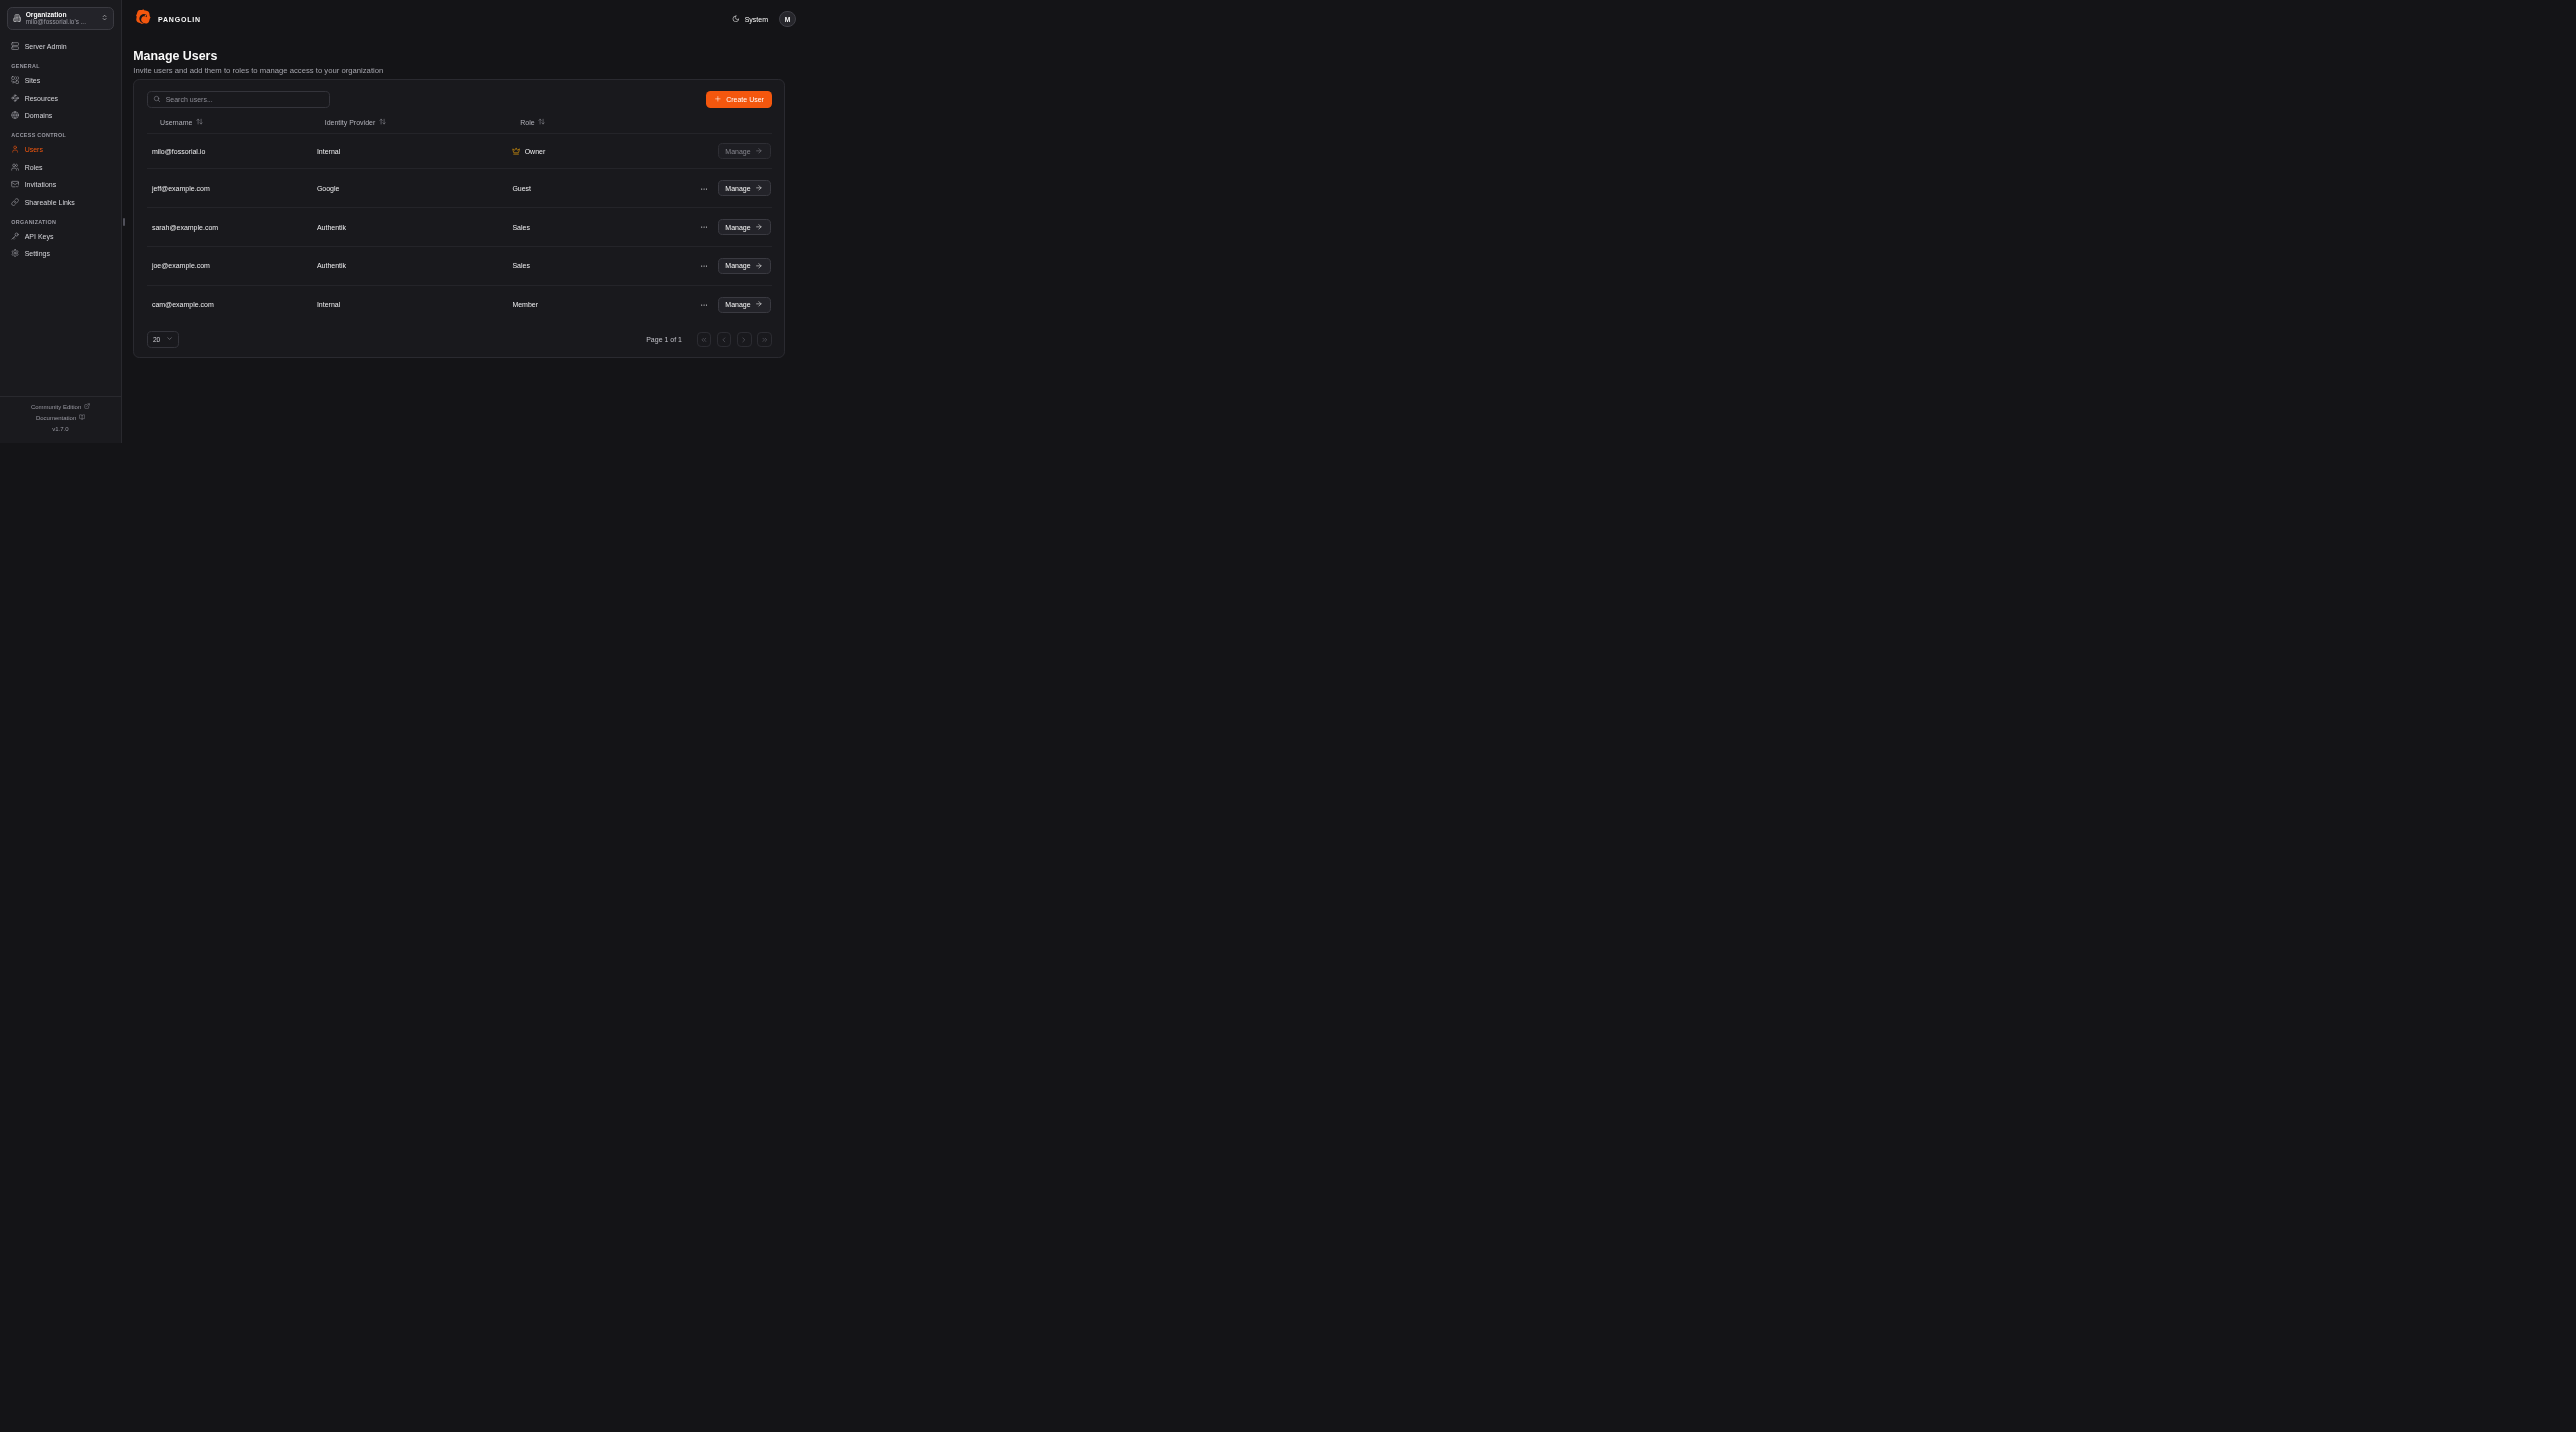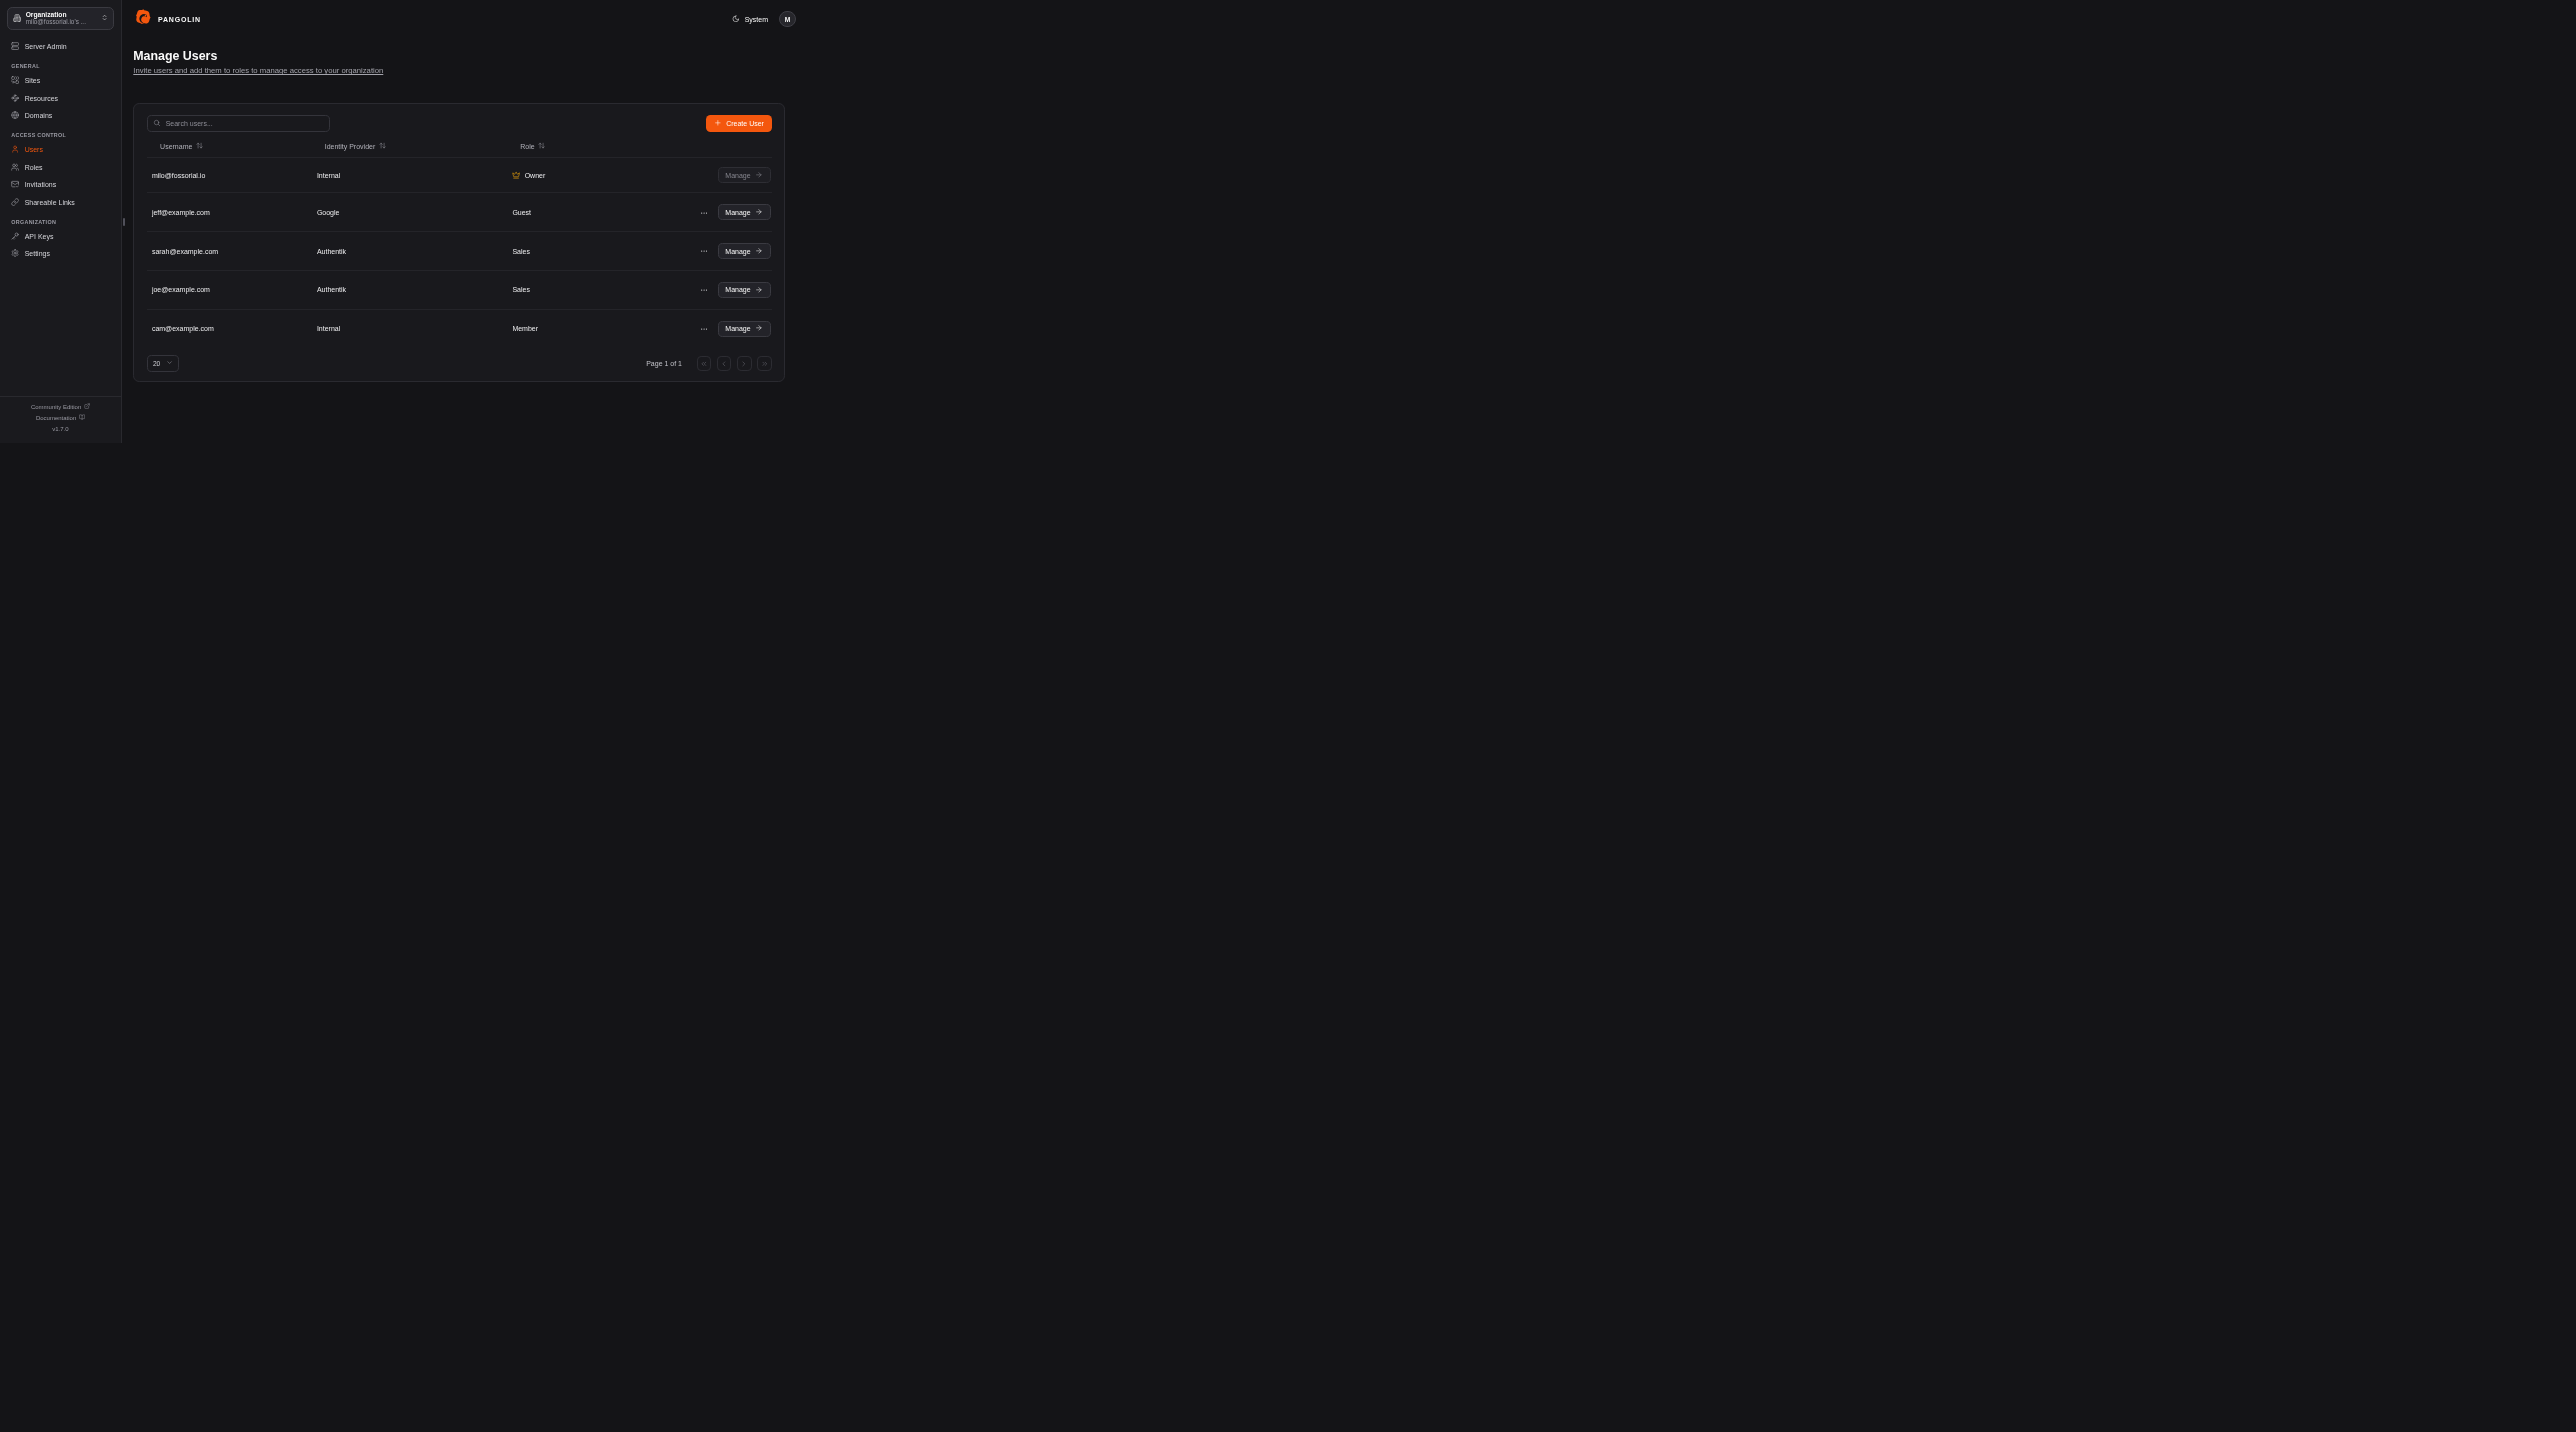--- a/index.html
+++ b/index.html
@@ -51,21 +51,21 @@
   .logo { display:flex; align-items:center; gap:4.1px; }
   .logo-word { font-size:7px; font-weight:bold; letter-spacing:0.8px; color:#fafafa; }
   .topbar-right { display:flex; align-items:center; gap:11.3px; }
   .theme-toggle { display:flex; align-items:center; gap:4.6px; color:#fafafa; cursor:pointer; background:none; border:none; font:inherit; }
   .avatar {
     width:16.5px; height:16.5px; border-radius:50%; background:#27272c;
     border:0.5px solid #3f3f46; color:#fafafa; font-weight:bold; font-size:6.7px;
     display:flex; align-items:center; justify-content:center; cursor:pointer;
   }
   .page-title { font-size:12.4px; font-weight:bold; color:#fafafa; margin:10.8px 0 3.6px; }
-  .page-subtitle { font-size:7.7px; color:#a3a3ab; margin-bottom:28px;text-decoration:underline; }
+  .page-subtitle { font-size:7.7px; color:#a3a3ab; margin-bottom:4px; }
 
   
   .card {
     background:#19191d; border:0.5px solid #2a2a30; border-radius:6.2px;
     padding:10.3px 12.4px 9.3px;
   }
   .card-toolbar { display:flex; justify-content:space-between; align-items:center; margin-bottom:4.1px; }
   .search-box {
     width:183px; height:17.5px; border:0.5px solid #34343b; border-radius:4.6px;
     display:flex; align-items:center; gap:4.6px; padding:0 5.7px; color:#8d8d96;

